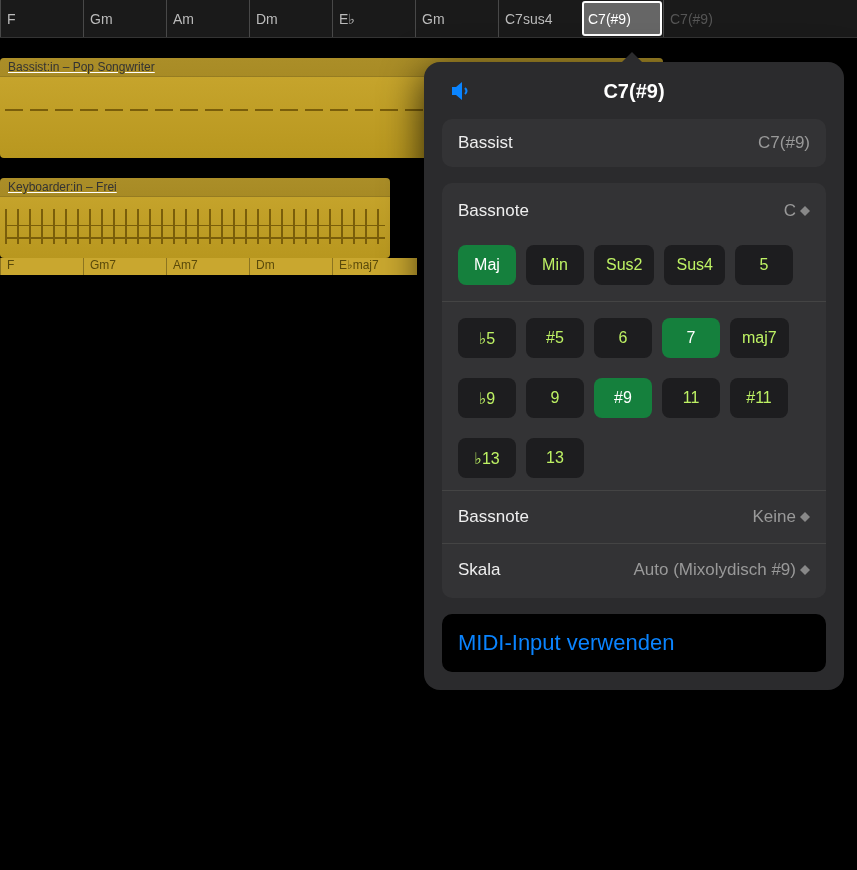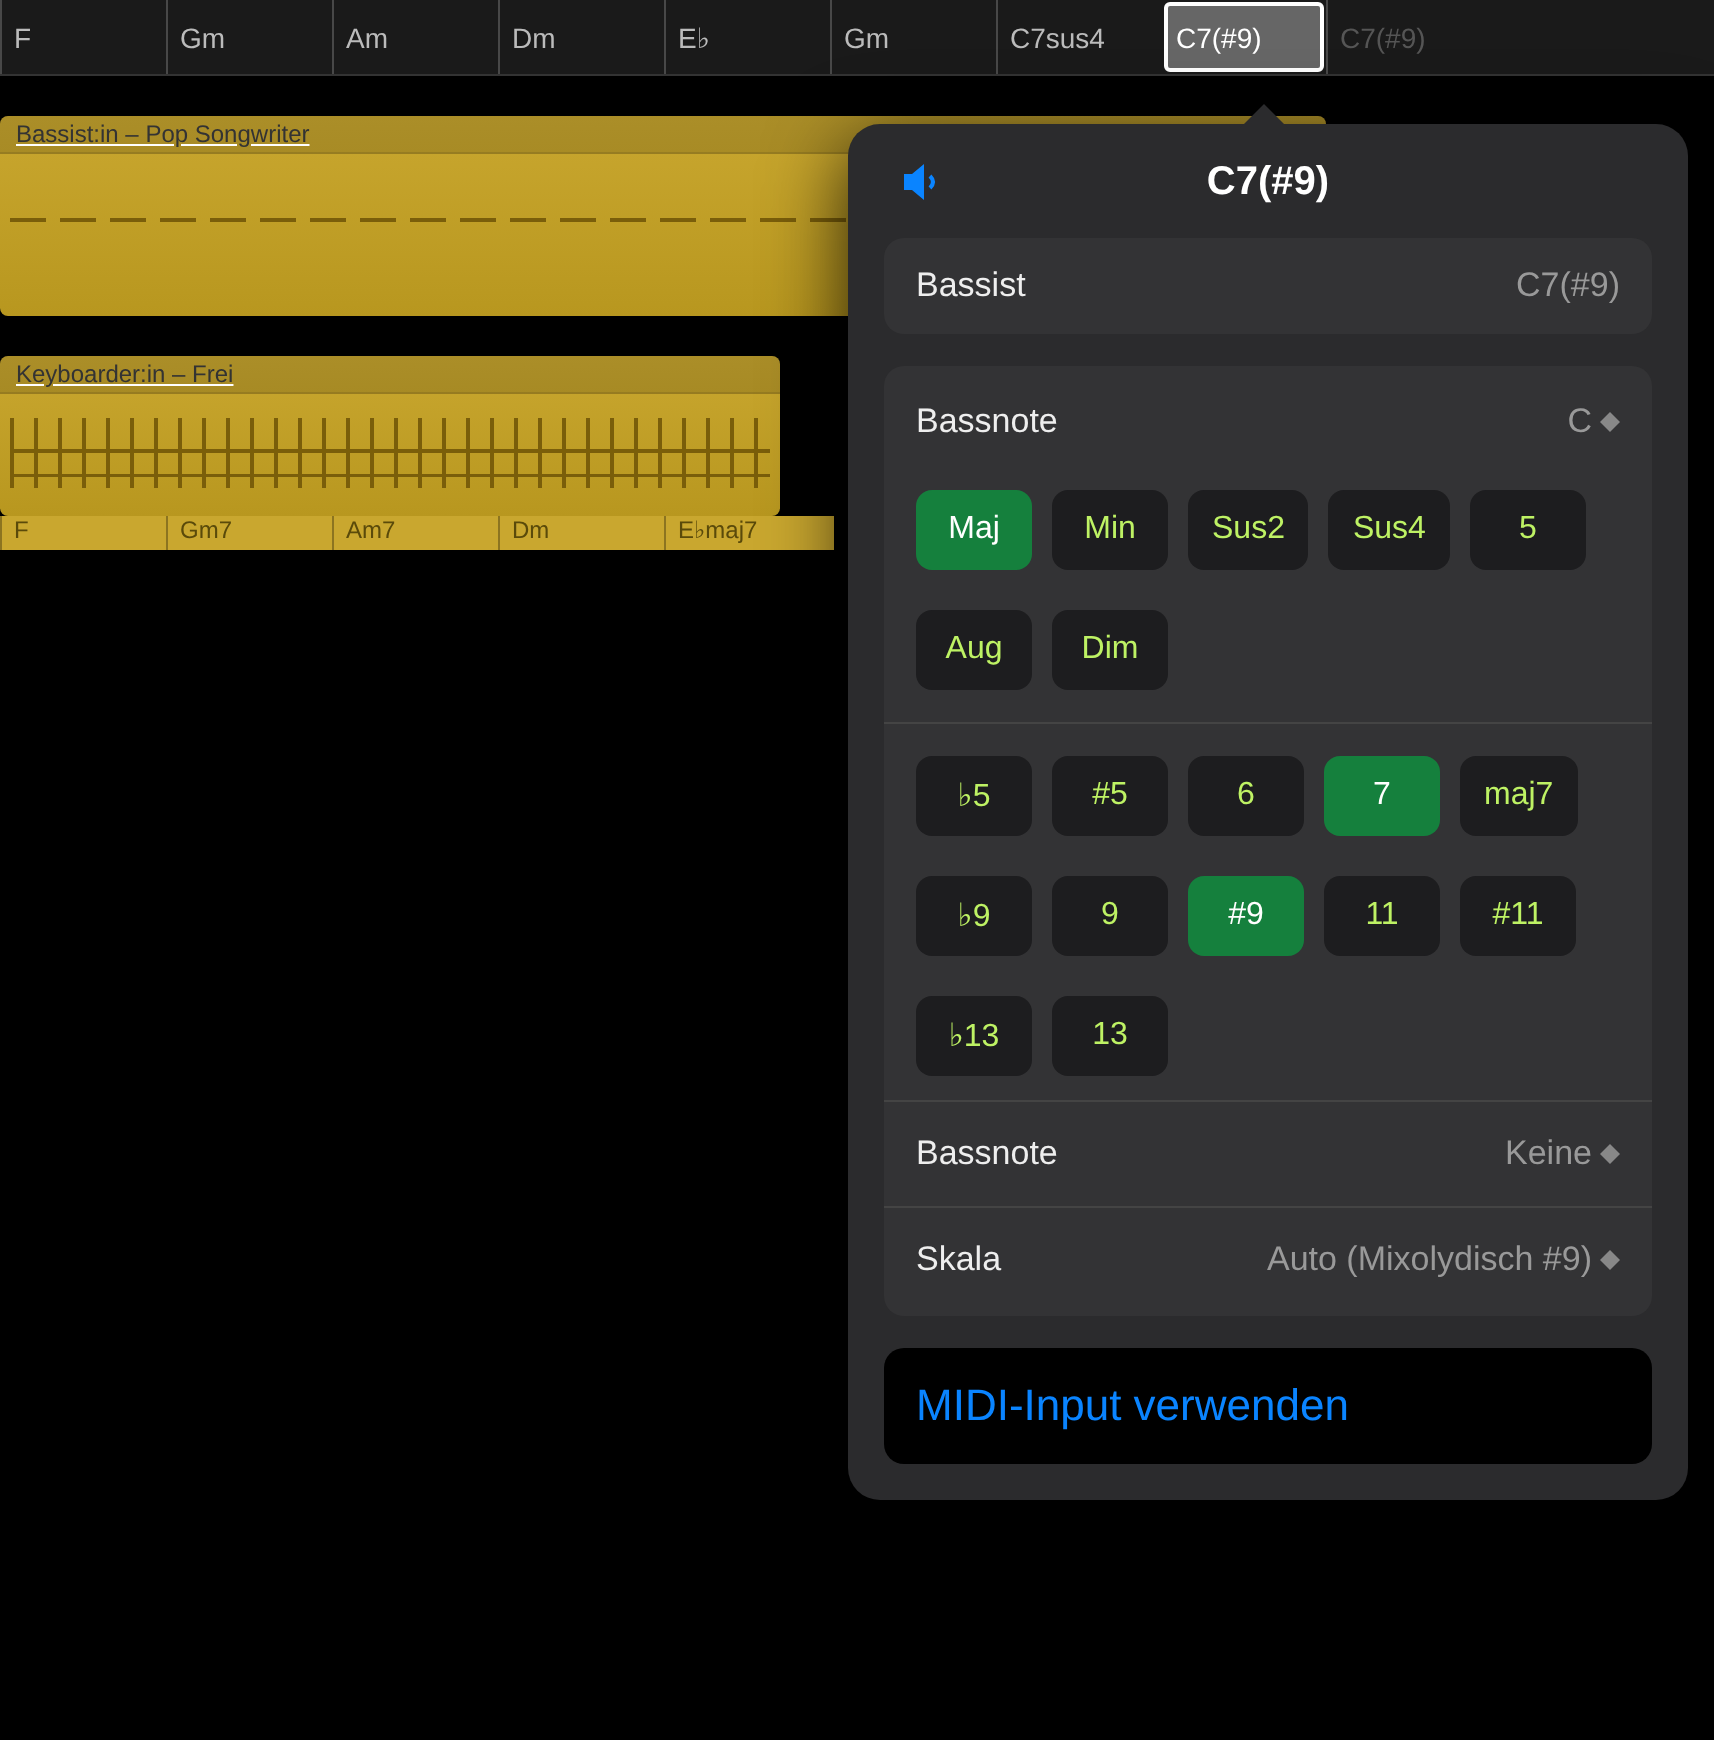--- a/index.html
+++ b/index.html
@@ -280,24 +280,20 @@
         <span class="updown"></span>
       </span>
     </div>
 
     <div class="chip-row" id="quality-row">
         <button class="chip selected">Maj</button>
         <button class="chip">Min</button>
         <button class="chip">Sus2</button>
         <button class="chip">Sus4</button>
         <button class="chip">5</button>
-      </div>
-    <div class="chip-row" id="quality-row2">
-        <button class="chip">Aug</button>
-        <button class="chip">Dim</button>
       </div>
 
     <div class="divider"></div>
 
     <div class="chip-row" id="ext-row1">
         <button class="chip">♭5</button>
         <button class="chip">#5</button>
         <button class="chip">6</button>
         <button class="chip selected">7</button>
         <button class="chip">maj7</button>

